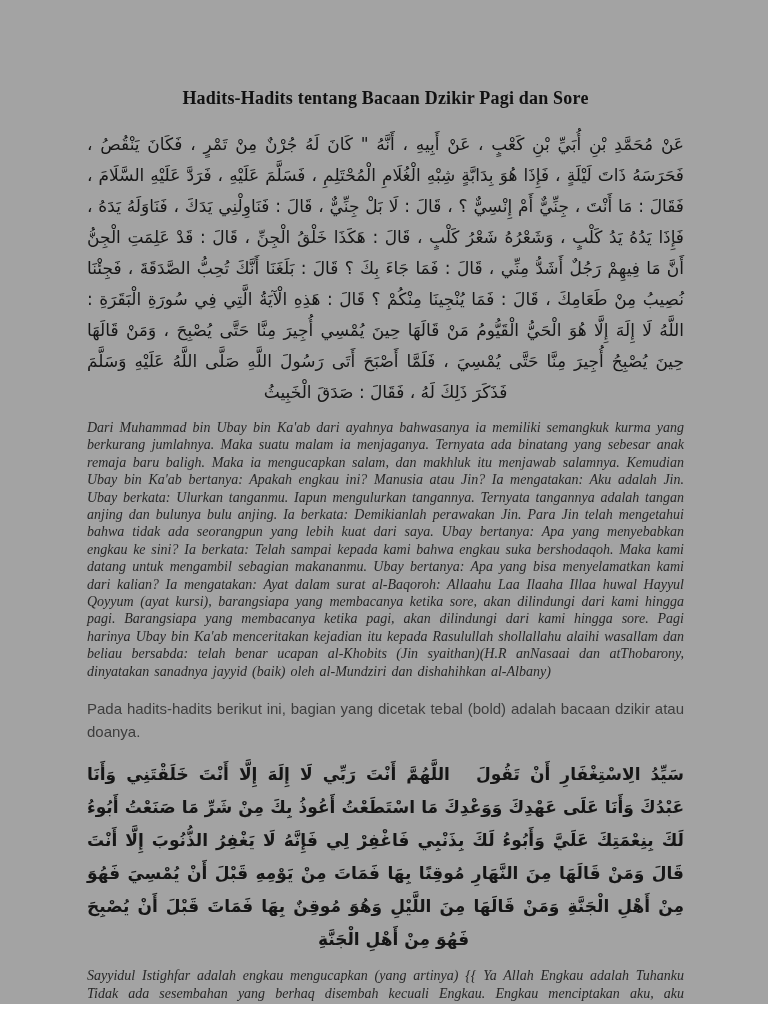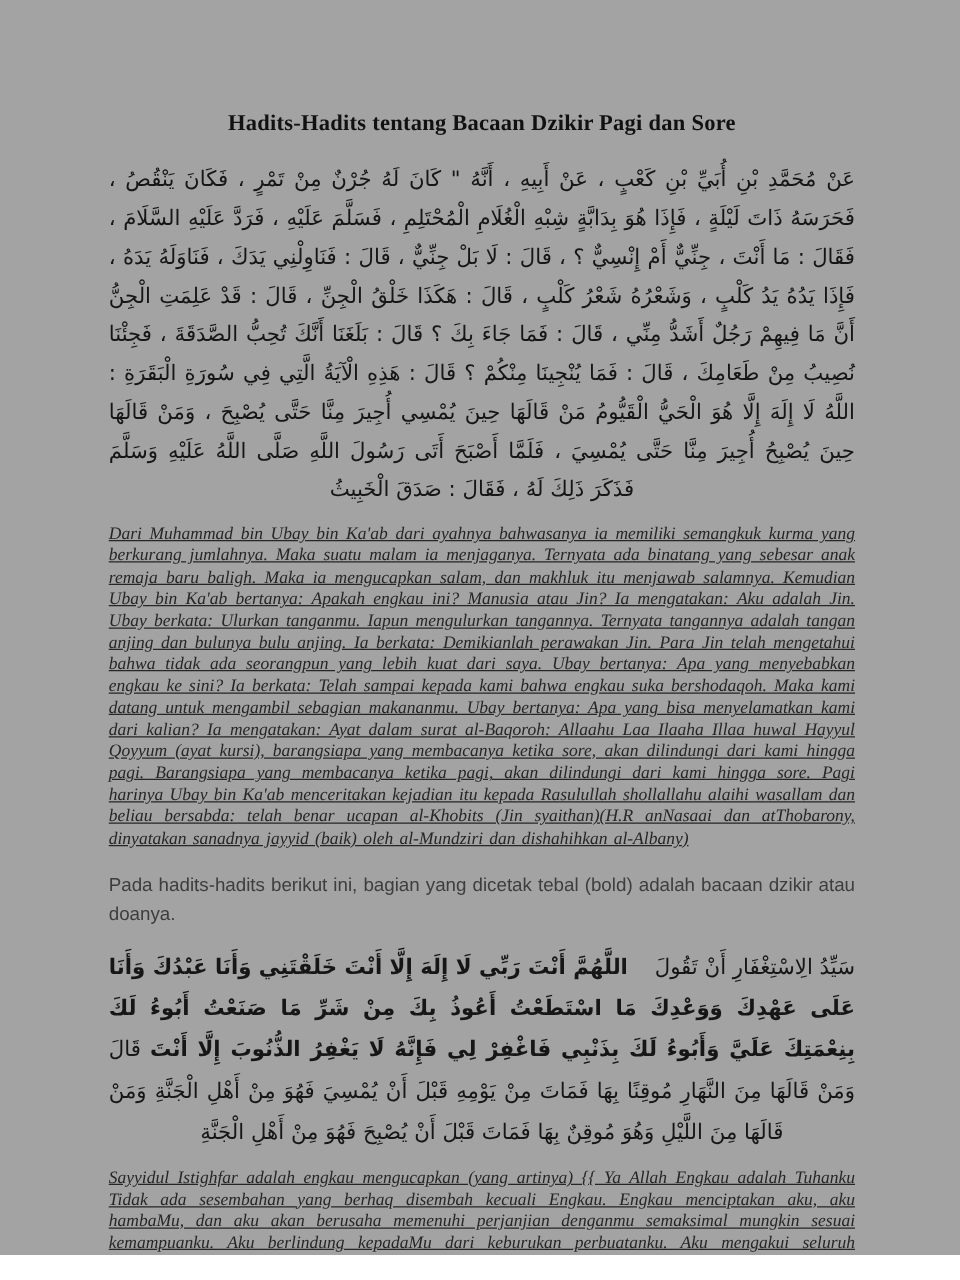--- a/index.html
+++ b/index.html
@@ -25,32 +25,31 @@
   .arabic-block{
     direction:rtl;
     font-family:"DejaVu Sans", sans-serif;
     font-size:17px;
     line-height:31px;
     text-align:justify;
     text-align-last:center;
     color:#161616;
     margin-top:20px;
   }
-  .arabic-block .ar-normal{font-weight:normal;padding-left:16px;}
+  .arabic-block .ar-normal{font-weight:bold;padding-left:16px;}
   .arabic-block .ar-bold{font-weight:bold;}
   .italic-para{
     font-family:"Liberation Serif", serif;
     font-style:italic;
     font-size:14px;
     line-height:17.4px;
     text-align:justify;
     color:#262626;
     margin-top:11px;
     word-spacing:1.5px;
-    text-decoration:underline;
   }
   .italic-para.flush-last{
     text-align-last:justify;
   }
   .note-para{
     font-family:"Liberation Sans", sans-serif;
     font-size:15px;
     line-height:23px;
     text-align:justify;
     color:#3d3d3d;

